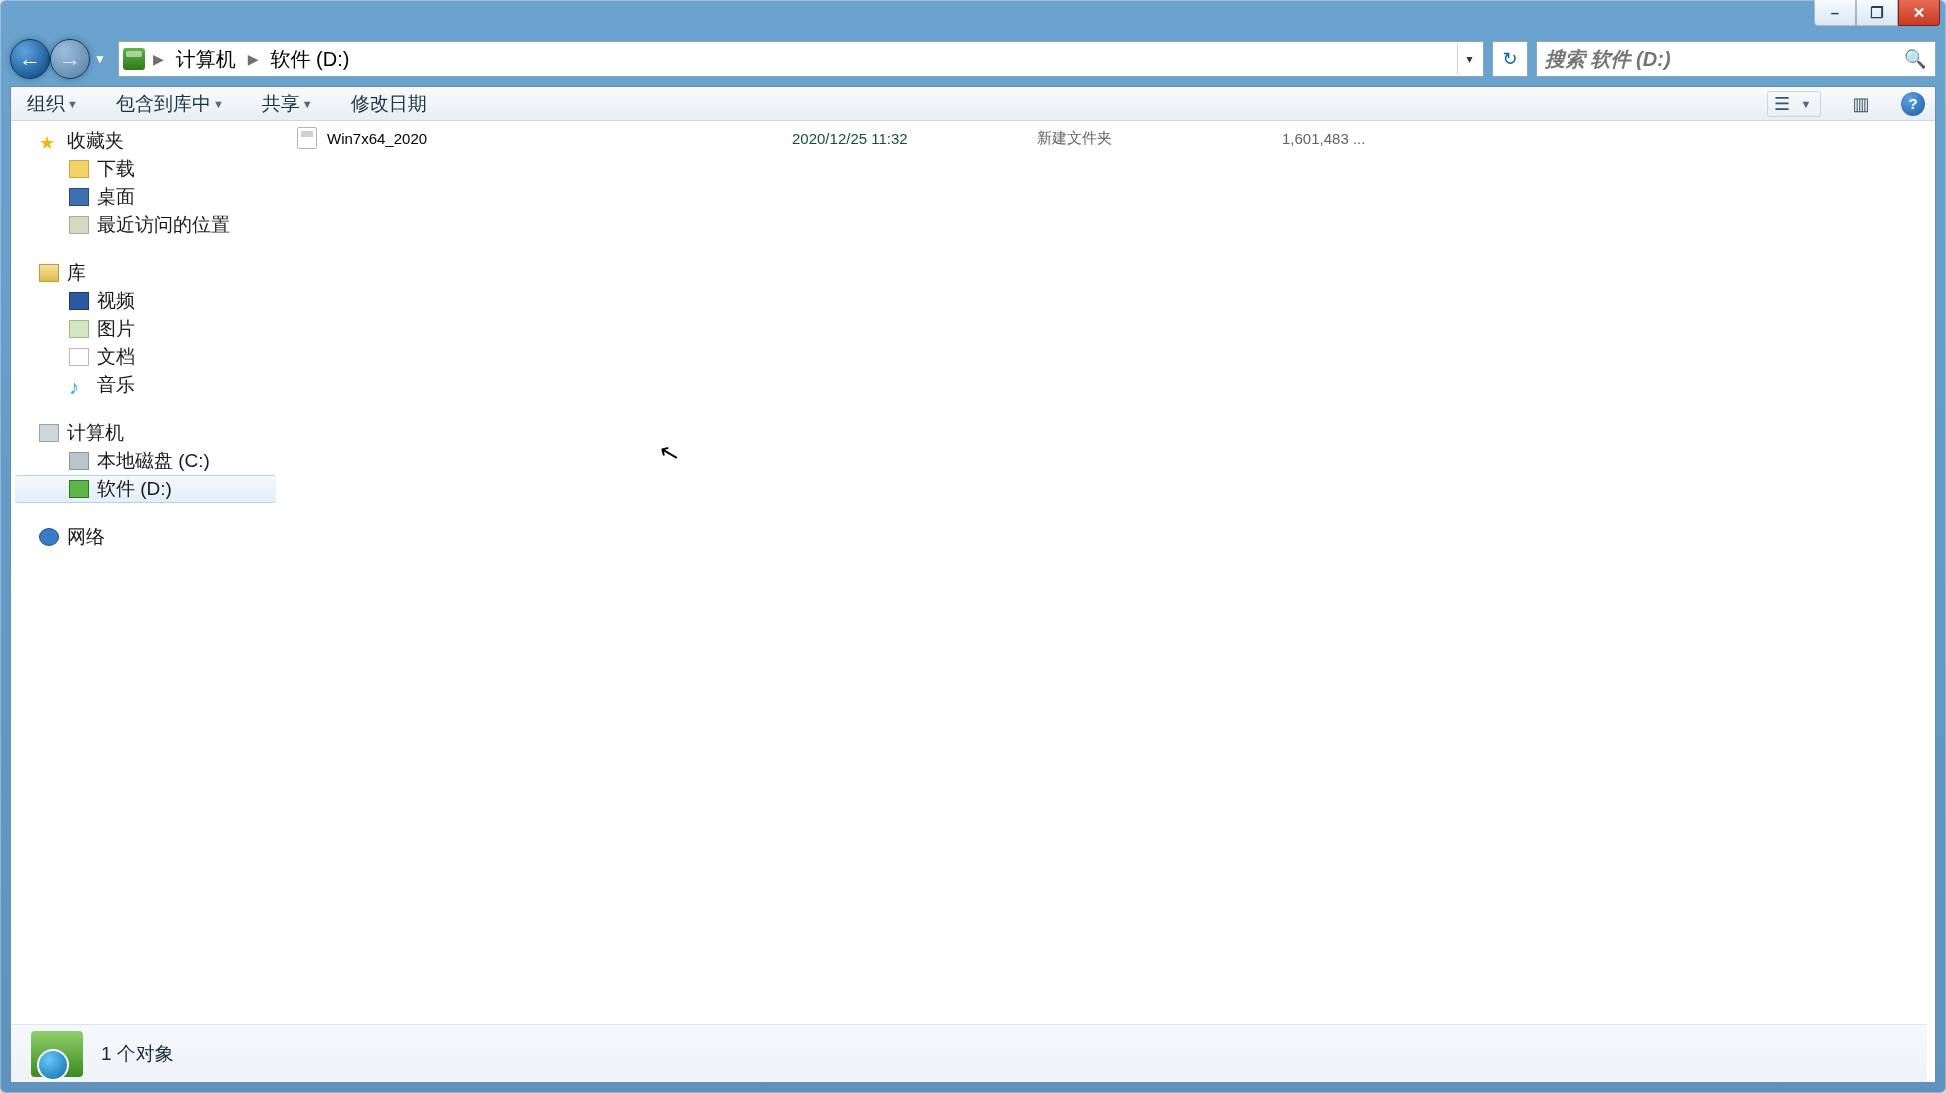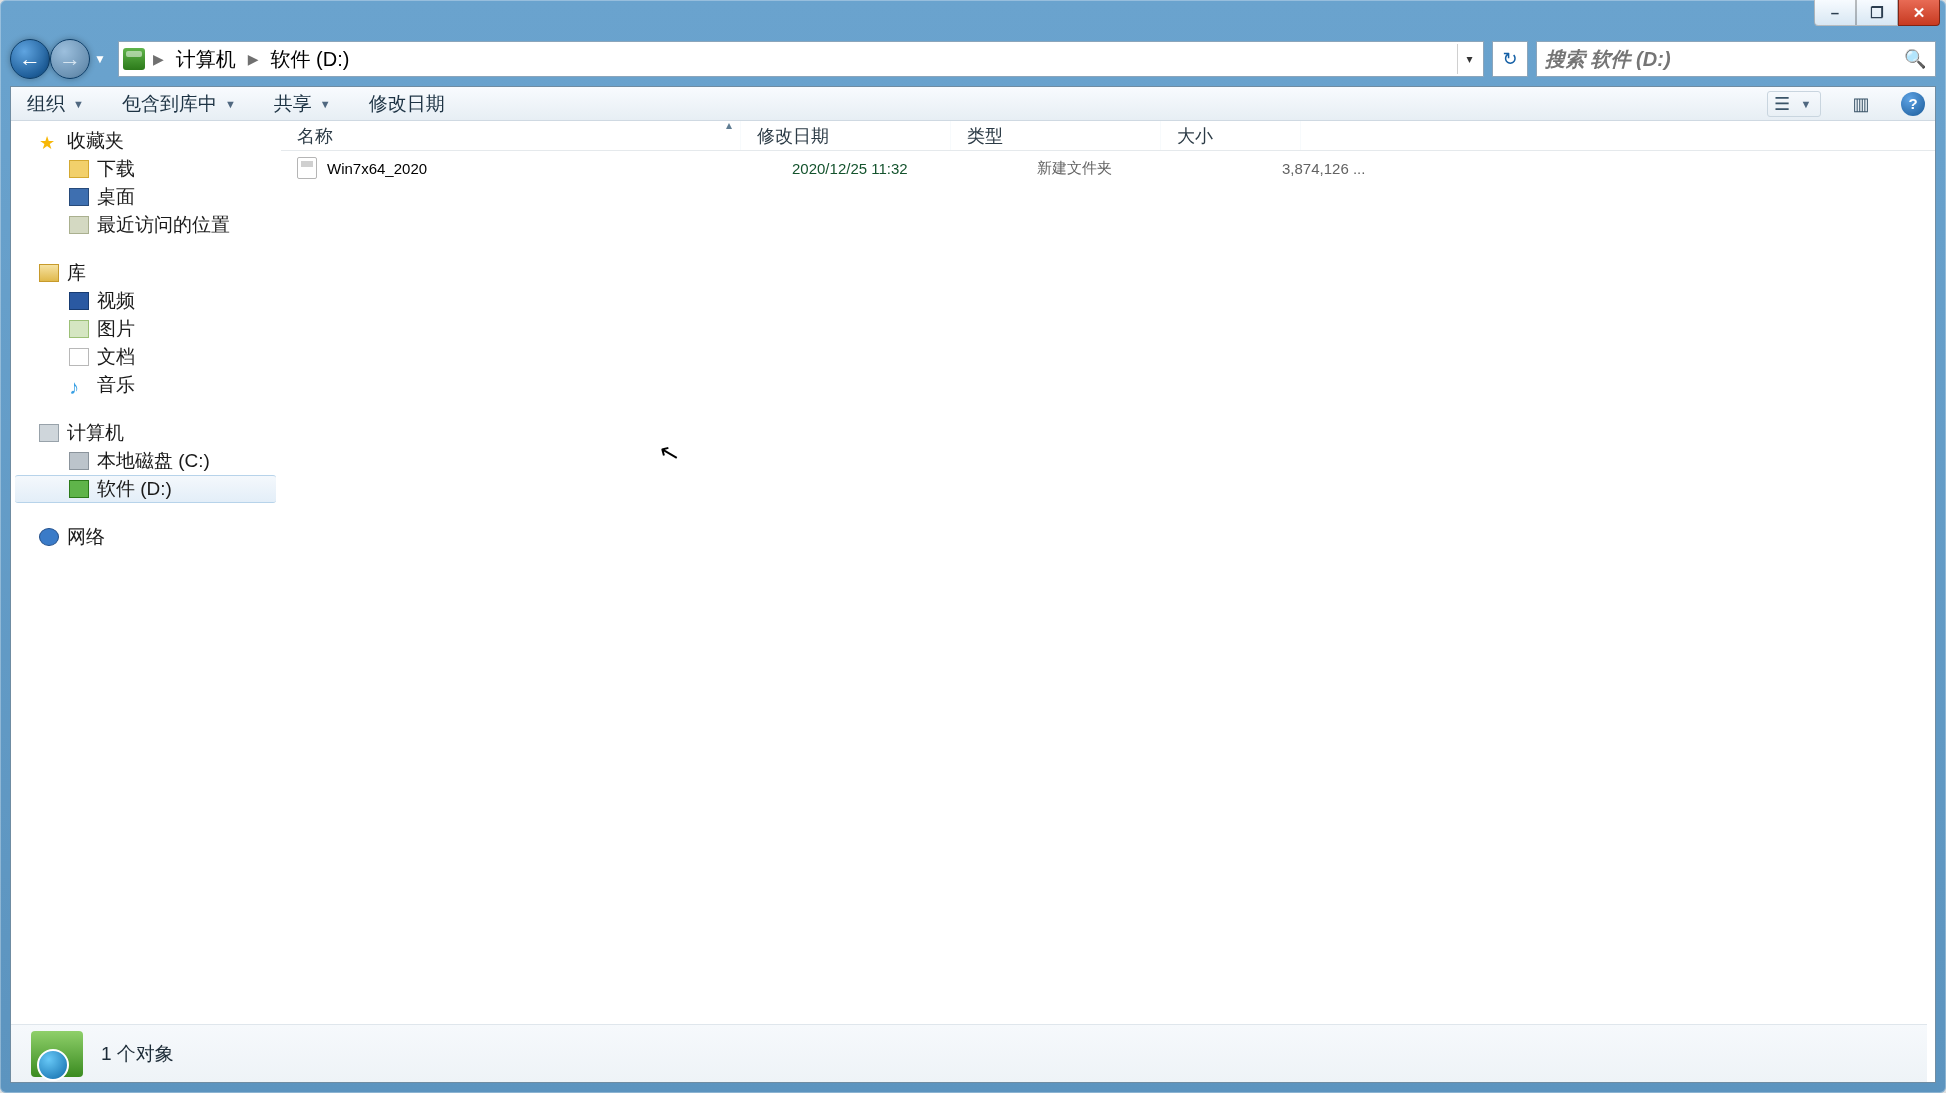--- a/index.html
+++ b/index.html
@@ -80,21 +80,21 @@
     background:#fff; border:1px solid #6f8ca2;
   }
 
   
   .toolbar {
     height:34px; background:linear-gradient(#f8fbfe,#e7eef4);
     border-bottom:1px solid #cfd9e2;
     display:flex; align-items:center; padding:0 10px; gap:26px;
     font-size:19px; color:#1d3344;
   }
-  .tb-item { display:flex; align-items:center; gap:8px; padding:3px 6px; cursor:default;text-align:right;}
+  .tb-item { display:flex; align-items:center; gap:2px; padding:3px 6px; cursor:default;text-align:right;}
   .tb-caret { font-size:11px; color:#506880;}
   .tb-spacer { flex:1; }
   .tb-iconbtn { width:28px; height:24px; display:flex; align-items:center; justify-content:center; color:#3a5468; font-size:18px;}
   .tb-iconbtn.help { color:#fff; background:radial-gradient(circle at 35% 30%,#5da2e4,#1b5b99); border-radius:50%; width:24px; height:24px; font-weight:bold; font-size:15px;}
   .tb-viewgroup { display:flex; align-items:center; border:1px solid #c9d5df; border-radius:3px; padding:0 2px;}
   .tb-viewgroup .tb-iconbtn{width:24px;}
 
   
   .body { position:absolute; left:0; right:0; top:34px; bottom:58px; display:flex;}
   .navpane { width:270px; border-right:1px solid transparent; padding:6px 0; font-size:19px; color:#1a1a1a;}
@@ -294,44 +294,29 @@
 
         <div class="tree-group">
           <div class="tree-item">
             <span class="ico net"></span>
             <span>网络</span>
           </div>
         </div>
       </div>
 
       <div class="listpane">
-        <div class="columns">
-          <div class="col c-name">
-            <span>名称</span>
-            <span class="sort">▴</span>
-          </div>
-          <div class="col c-date">
-            <span>修改日期</span>
-          </div>
-          <div class="col c-type">
-            <span>类型</span>
-          </div>
-          <div class="col c-size">
-            <span>大小</span>
-          </div>
-        </div>
 
         <div class="row">
           <div class="cell c-name">
             <span class="file-ico"></span>
             <span>Win7x64_2020</span>
           </div>
           <div class="cell c-date">2020/12/25 11:32</div>
           <div class="cell c-type">新建文件夹</div>
-          <div class="cell c-size">3,874,126 ...</div>
+          <div class="cell c-size">1,601,483 ...</div>
         </div>
 
         <span class="fake-cursor">↖</span>
       </div>
     </div>
 
     <div class="details">
       <div class="big-ico"></div>
       <span>1 个对象</span>
     </div>

